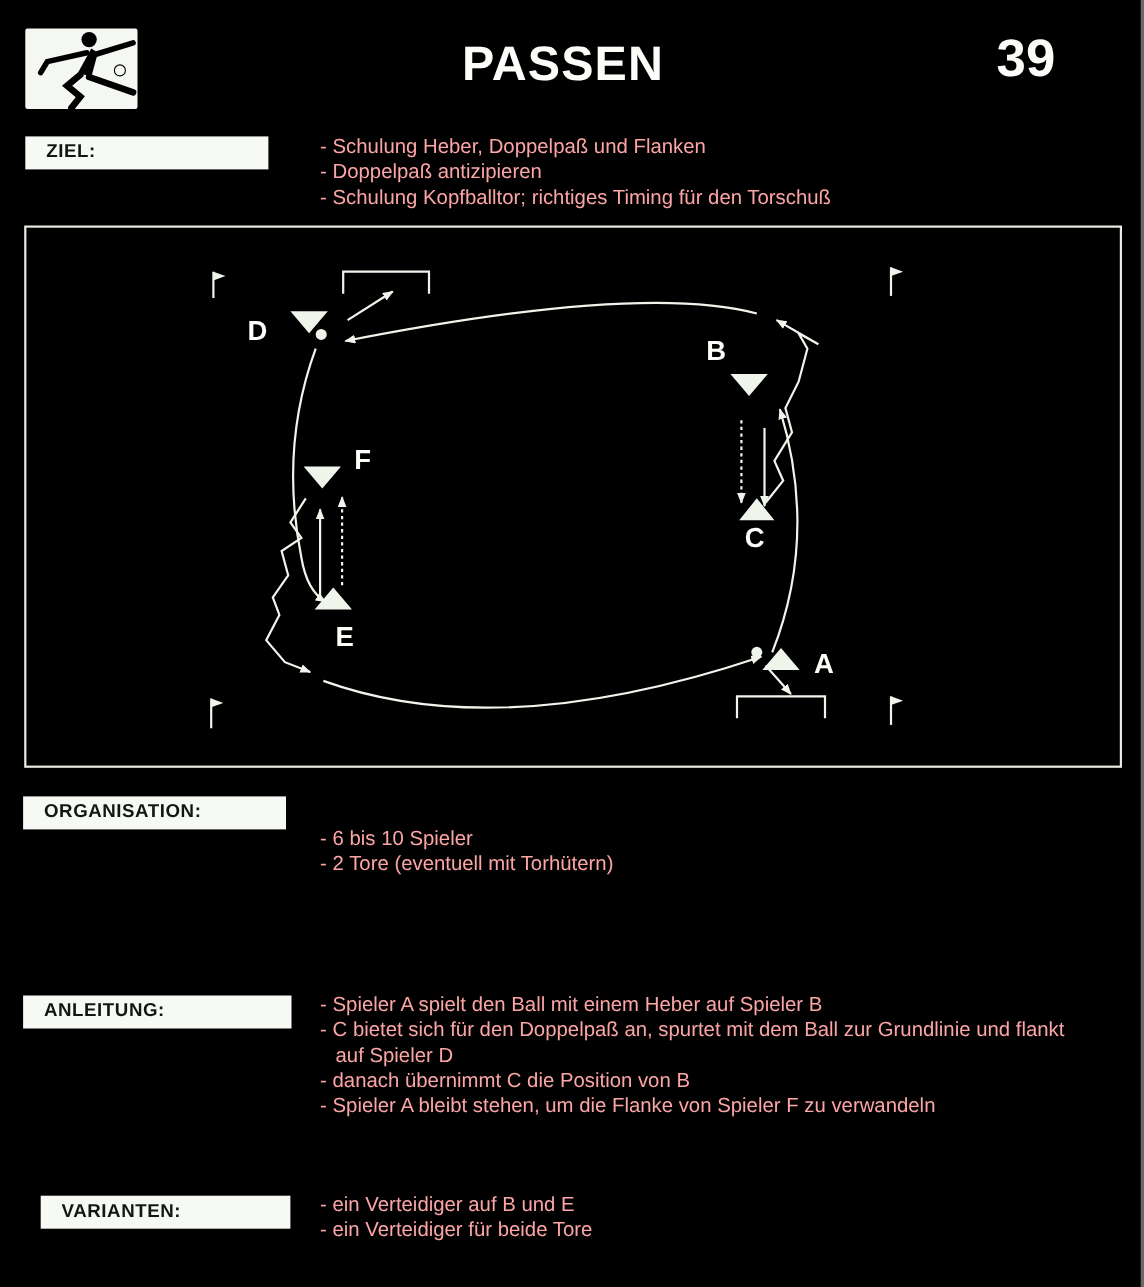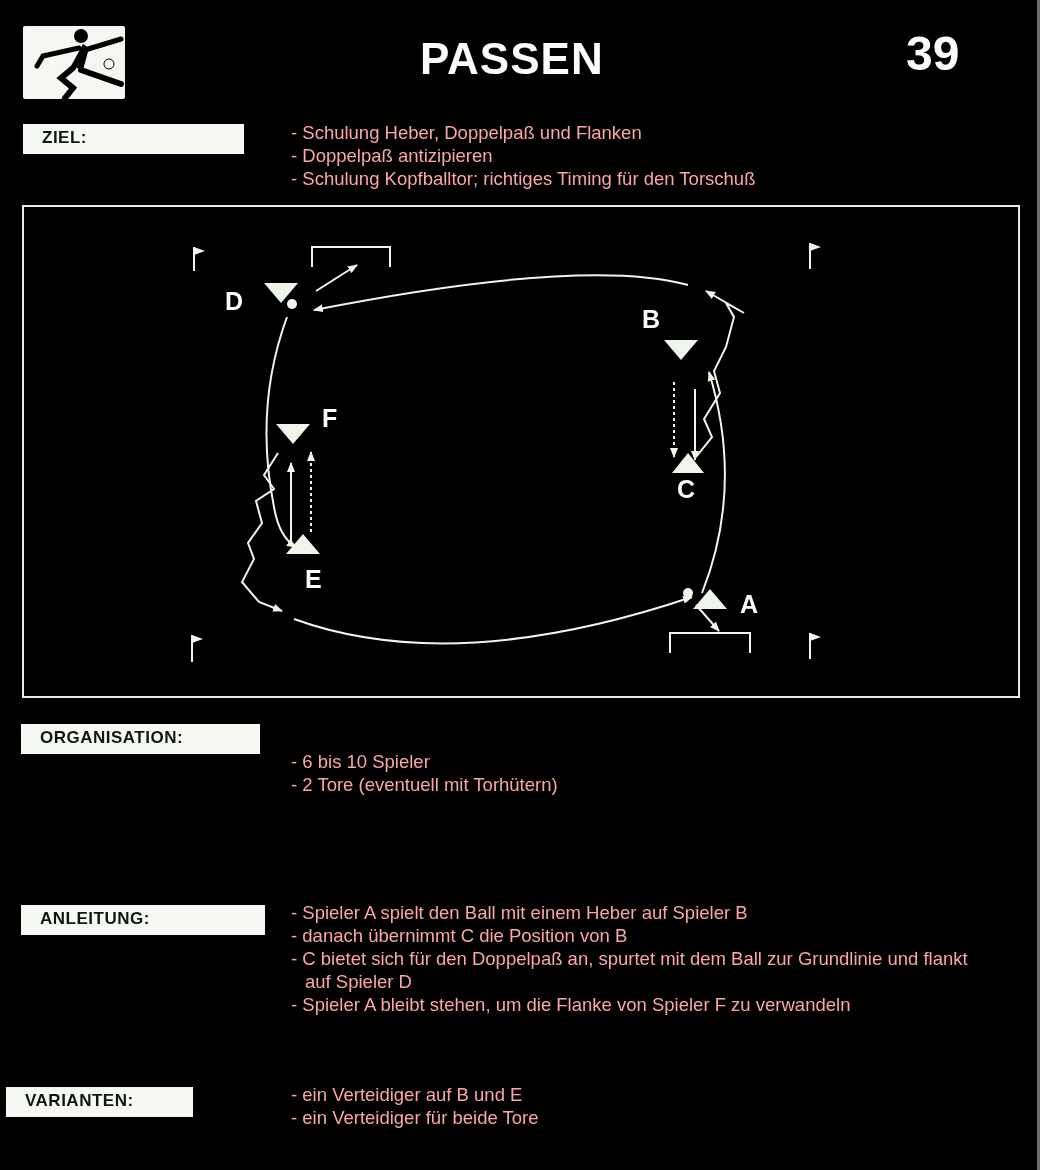--- a/index.html
+++ b/index.html
@@ -115,22 +115,22 @@
 
 <div class="label-box" style="left:21px; top:724px; width:239px;">ORGANISATION:</div>
 <div class="list" style="left:291px; top:750px; width:720px;">
   <div class="item">- 6 bis 10 Spieler</div>
   <div class="item">- 2 Tore (eventuell mit Torhütern)</div>
 </div>
 
 <div class="label-box" style="left:21px; top:905px; width:244px;">ANLEITUNG:</div>
 <div class="list" style="left:291px; top:901px; width:680px;">
   <div class="item">- Spieler A spielt den Ball mit einem Heber auf Spieler B</div>
+  <div class="item">- C bietet sich für den Doppelpaß an, spurtet mit dem Ball zur Grundlinie und flankt auf Spieler D</div>
   <div class="item">- danach übernimmt C die Position von B</div>
-  <div class="item">- C bietet sich für den Doppelpaß an, spurtet mit dem Ball zur Grundlinie und flankt auf Spieler D</div>
   <div class="item">- Spieler A bleibt stehen, um die Flanke von Spieler F zu verwandeln</div>
 </div>
 
-<div class="label-box" style="left:6px; top:1087px; width:187px;">VARIANTEN:</div>
+<div class="label-box" style="left:37px; top:1087px; width:227px;">VARIANTEN:</div>
 <div class="list" style="left:291px; top:1083px; width:680px;">
   <div class="item">- ein Verteidiger auf B und E</div>
   <div class="item">- ein Verteidiger für beide Tore</div>
 </div>
 
 </body></html>

